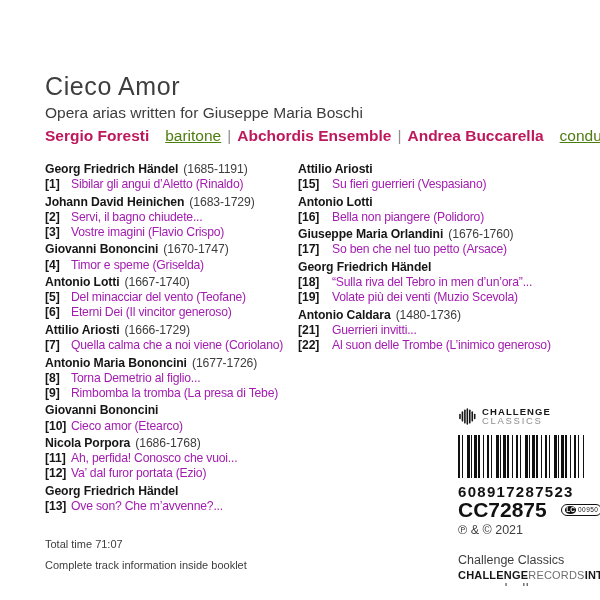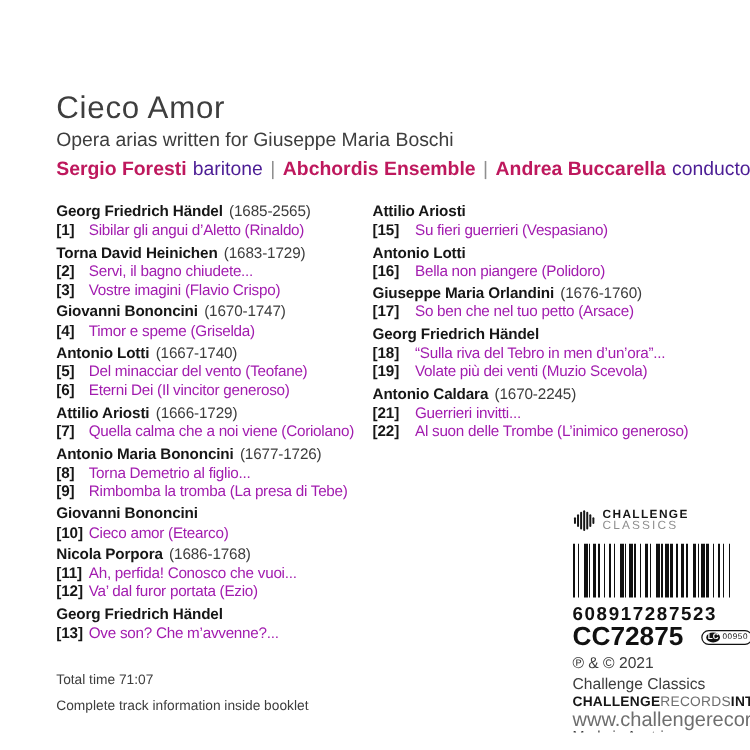--- a/index.html
+++ b/index.html
@@ -8,21 +8,21 @@
     font-family:"Liberation Sans", sans-serif;color:#3d3d3d;
   }
   .page{position:relative;width:600px;height:586px;background:#fff;overflow:hidden;}
 
   
   .header{position:absolute;left:45px;top:72px;white-space:nowrap;}
   .title{font-size:25px;font-weight:400;letter-spacing:.6px;color:#3e3e3e;margin:0;line-height:28px;}
   .subtitle{font-size:15.5px;margin-top:3px;color:#3d3d3d;line-height:19px;}
   .performers{font-size:15.5px;margin-top:4px;line-height:19px;}
   .pname{font-weight:700;color:#be185d;}
-  .prole{color:#4c1d95;margin-left:5px;}
+  .prole{color:#4d7c0f;margin-left:16px;text-decoration:underline;}
   .sep{color:#8f8f8f;padding:0 6px;font-weight:300;}
 
   
   .columns{position:absolute;left:45px;top:162px;width:545px;display:flex;}
   .col-left{width:253px;flex:none;}
   .col-right{flex:1;}
   .group{margin-bottom:2.5px;}
   .composer,.track{line-height:15.1px;font-size:12.2px;letter-spacing:-.1px;white-space:nowrap;}
   .cname{font-weight:700;color:#161616;}
   .cyears{color:#3d3d3d;margin-left:5px;font-weight:400;}
@@ -52,49 +52,49 @@
       #101010 16px,#101010 19px,#fff 19px,#fff 20px,
       #101010 20px,#101010 22px,#fff 22px,#fff 25px,
       #101010 25px,#101010 26px,#fff 26px,#fff 29px);}
   .barcode-number{font-weight:700;font-size:15px;letter-spacing:1.3px;color:#111;line-height:16px;}
   .catalog-row{display:flex;align-items:center;margin-top:2px;height:15px;}
   .catalog{font-weight:700;font-size:21px;color:#111;}
   .lc-badge{margin-left:14px;border:1.5px solid #111;border-radius:8px;display:inline-flex;align-items:center;padding:0 3px;height:10px;}
   .lc{background:#111;color:#fff;border-radius:50%;font-size:6.5px;font-weight:700;padding:0 1.5px;line-height:8px;}
   .lc-num{font-size:6.5px;letter-spacing:.5px;color:#111;margin-left:1.5px;line-height:8px;}
   .pc-line{margin-top:6px;font-size:12.5px;line-height:15px;color:#3d3d3d;}
-  .company{margin-top:2px;font-size:12.5px;line-height:15px;color:#3d3d3d;}
+  .company{margin-top:15px;font-size:12.5px;line-height:15px;color:#3d3d3d;}
   .records-int{margin-top:1px;font-size:11px;letter-spacing:.2px;line-height:13px;}
   .ri-b{font-weight:700;color:#161616;}
   .ri-r{color:#6e6e6e;}
   .website{margin-top:1px;font-size:16px;color:#6e6e6e;line-height:13px;}
   .origin{margin-top:1px;font-size:11.5px;color:#3d3d3d;line-height:13px;}
 </style>
 </head>
 <body>
 
 <div class="page">
 
   <header class="header">
     <h1 class="title">Cieco Amor</h1>
     <div class="subtitle">Opera arias written for Giuseppe Maria Boschi</div>
     <div class="performers"><span class="pname">Sergio Foresti</span><span class="prole">baritone</span><span class="sep">|</span><span class="pname">Abchordis Ensemble</span><span class="sep">|</span><span class="pname">Andrea Buccarella</span><span class="prole">conductor</span></div>
   </header>
 
   <main class="columns">
     <div class="col col-left">
         <div class="group">
-          <div class="composer"><span class="cname">Georg Friedrich Händel</span><span class="cyears">(1685-2565)</span></div>
+          <div class="composer"><span class="cname">Georg Friedrich Händel</span><span class="cyears">(1685-1191)</span></div>
           <div class="track">
             <span class="tno">[1]</span>
             <span class="ttitle">Sibilar gli angui d’Aletto (Rinaldo)</span>
           </div>
         </div>
         <div class="group">
-          <div class="composer"><span class="cname">Torna David Heinichen</span><span class="cyears">(1683-1729)</span></div>
+          <div class="composer"><span class="cname">Johann David Heinichen</span><span class="cyears">(1683-1729)</span></div>
           <div class="track">
             <span class="tno">[2]</span>
             <span class="ttitle">Servi, il bagno chiudete...</span>
           </div>
           <div class="track">
             <span class="tno">[3]</span>
             <span class="ttitle">Vostre imagini (Flavio Crispo)</span>
           </div>
         </div>
         <div class="group">
@@ -186,21 +186,21 @@
           <div class="track">
             <span class="tno">[18]</span>
             <span class="ttitle">“Sulla riva del Tebro in men d’un’ora”...</span>
           </div>
           <div class="track">
             <span class="tno">[19]</span>
             <span class="ttitle">Volate più dei venti (Muzio Scevola)</span>
           </div>
         </div>
         <div class="group">
-          <div class="composer"><span class="cname">Antonio Caldara</span><span class="cyears">(1670-2245)</span></div>
+          <div class="composer"><span class="cname">Antonio Caldara</span><span class="cyears">(1480-1736)</span></div>
           <div class="track">
             <span class="tno">[21]</span>
             <span class="ttitle">Guerrieri invitti...</span>
           </div>
           <div class="track">
             <span class="tno">[22]</span>
             <span class="ttitle">Al suon delle Trombe (L’inimico generoso)</span>
           </div>
         </div>
       </div>

